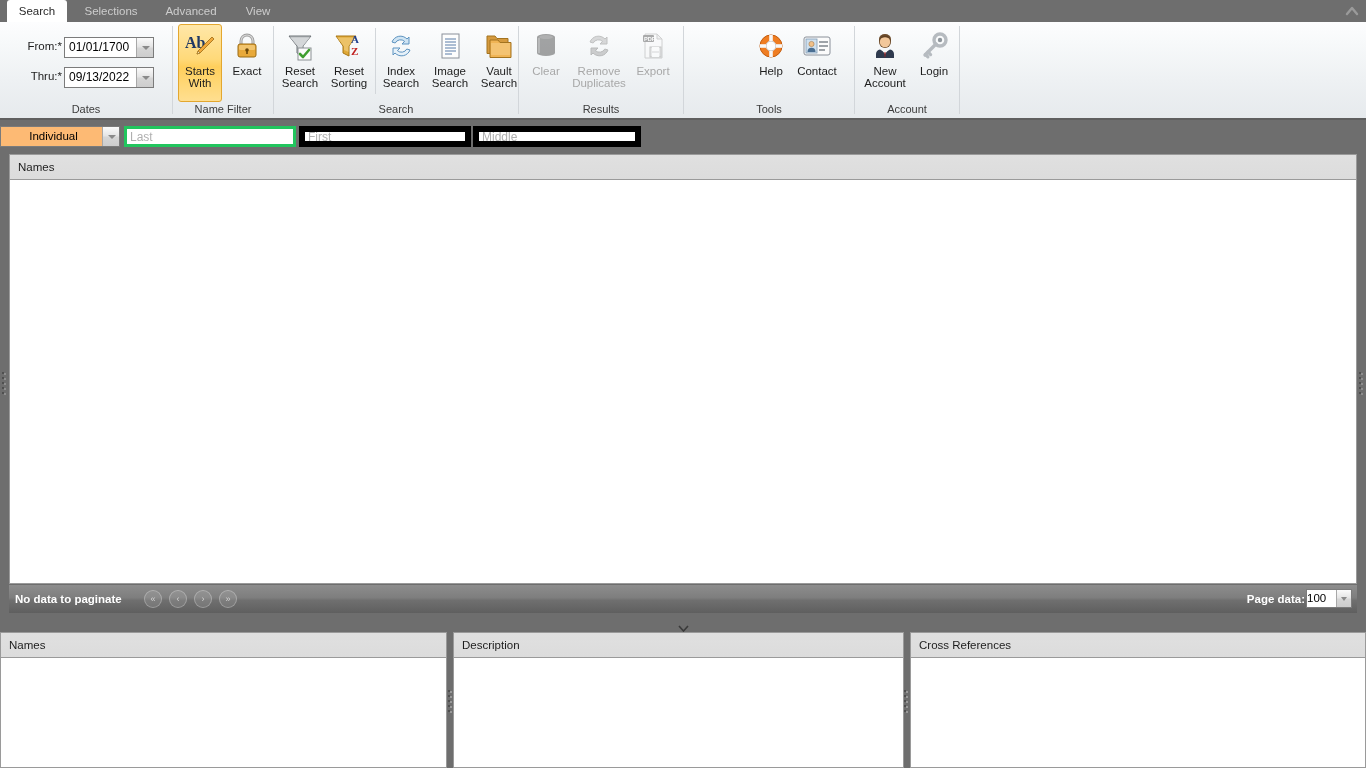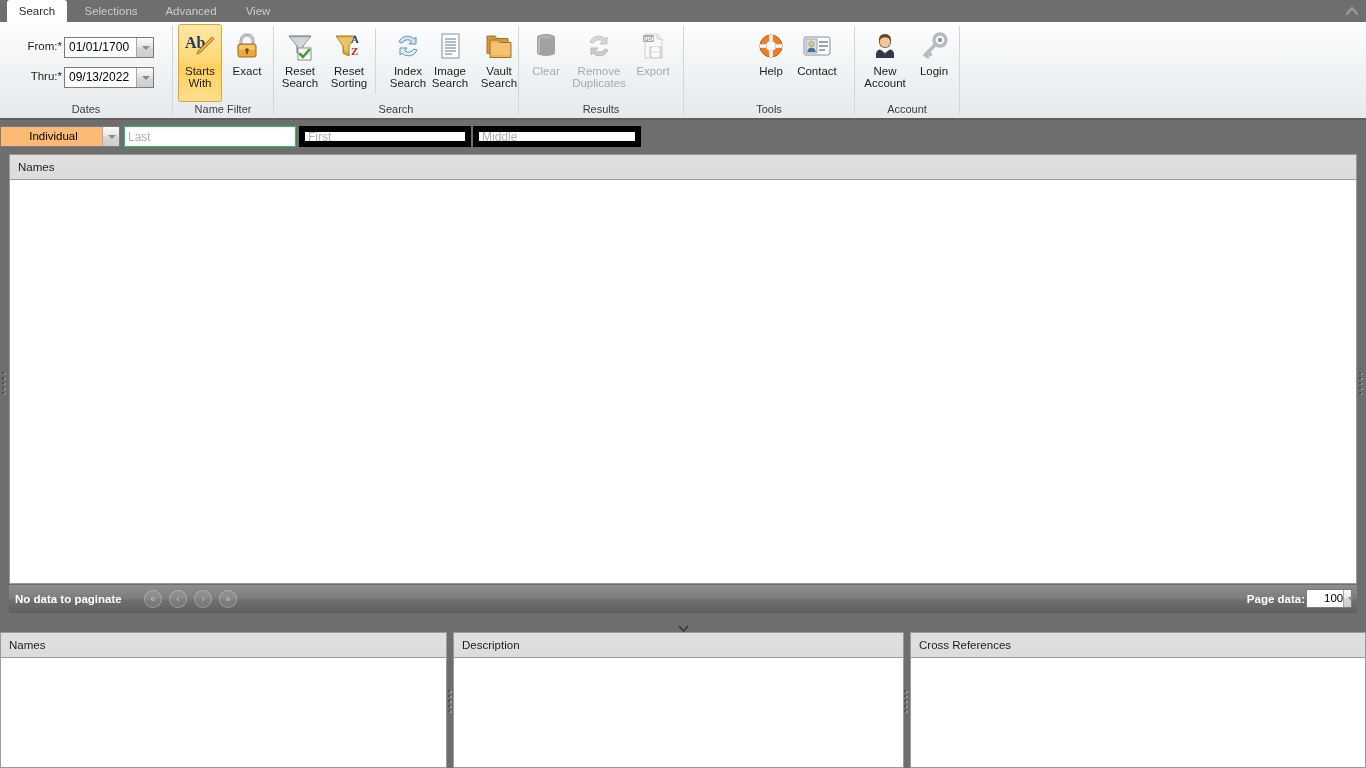--- a/index.html
+++ b/index.html
@@ -133,21 +133,21 @@
     border-top: 4px solid #8a8a8a;
   }
   .namefield {
     position: absolute; top: 0; height: 21px;
     background: #ffffff; border: 6px solid #000000;
     font-size: 12px; color: #000;
     padding: 0 3px; outline: none;
     font-family: "Liberation Sans", sans-serif;
   }
   .namefield::placeholder { color: #b0b0b0; }
-  .namefield.focused { border: 1px solid #22c55e; }
+  .namefield.focused { border: 3px solid #22c55e; }
 
   
   #grid {
     position: absolute; left: 9px; top: 154px;
     width: 1348px; height: 430px;
     background: #fff;
     border: 1px solid #9a9a9a;
   }
   #grid-header {
     position: absolute; left:0; top:0; width: 100%; height: 25px;
@@ -179,21 +179,21 @@
     cursor: default; user-select: none;
   }
   #pagesize-label {
     position: absolute; right: 52px; top: 0; line-height: 28px;
     font-size: 11.5px; font-weight: bold; color: #ffffff; white-space: nowrap;
   }
   #pagesize-box {
     position: absolute; right: 5px; top: 4px; width: 46px; height: 19px;
     border: 1px solid #7b7b7b; background: #fff; display: flex;
   }
-  #pagesize-box .val { flex:1; line-height: 17px; padding-left: 17px; font-size: 11.5px; color:#000; }
+  #pagesize-box .val { flex:1; line-height: 17px; padding-left: 0; font-size: 11.5px; color:#000; }
   #pagesize-box .drop {
     width: 15px; height: 17px; position: relative;
     background: linear-gradient(to bottom,#fbfbfb 0%, #e4e4e4 48%, #d6d6d6 52%, #cdcdcd 100%);
     border-left: 1px solid #a8a8a8;
   }
   #pagesize-box .drop::after {
     content: ""; position: absolute; left: 4px; top: 7px;
     border-left: 3.5px solid transparent; border-right: 3.5px solid transparent;
     border-top: 4px solid #8a8a8a;
   }
@@ -318,21 +318,21 @@
             <path d="M2 5 H22 L15 15 V25 L9 22 V15 Z" fill="#e0a937" stroke="#a87614" stroke-width="1"></path>
             <path d="M3 6.5 H21 L14.5 15.5 V21 L10 19 V15.5 Z" fill="#f4d489" opacity=".6"></path>
             <text x="17" y="12" font-family="Liberation Serif, serif" font-size="11" font-weight="bold" fill="#1f3f8f">A</text>
             <text x="17" y="24" font-family="Liberation Serif, serif" font-size="11" font-weight="bold" fill="#c02020">Z</text>
           </svg>
         </span>
         <span class="cap">Reset
 Sorting</span>
       </div>
       <div class="group-sep" style="left:101px;top:6px;height:66px;"></div>
-      <div class="rbtn" style="left:103px;width:48px;margin-left:7px;">
+      <div class="rbtn" style="left:103px;width:48px;">
         <span class="ico">
           <svg width="30" height="30" viewBox="0 0 30 30">
             <path d="M6 11 a9 9 0 0 1 15 -3 l2 -2 v7 h-7 l2.6 -2.6 a6 6 0 0 0 -9.4 1.6 z" fill="#cfe4f3" stroke="#5d93c0" stroke-width="1"></path>
             <path d="M24 19 a9 9 0 0 1 -15 3 l-2 2 v-7 h7 l-2.6 2.6 a6 6 0 0 0 9.4 -1.6 z" fill="#e6f1f9" stroke="#5d93c0" stroke-width="1"></path>
           </svg>
         </span>
         <span class="cap">Index
 Search</span>
       </div>
       <div class="rbtn" style="left:152px;width:48px;">

